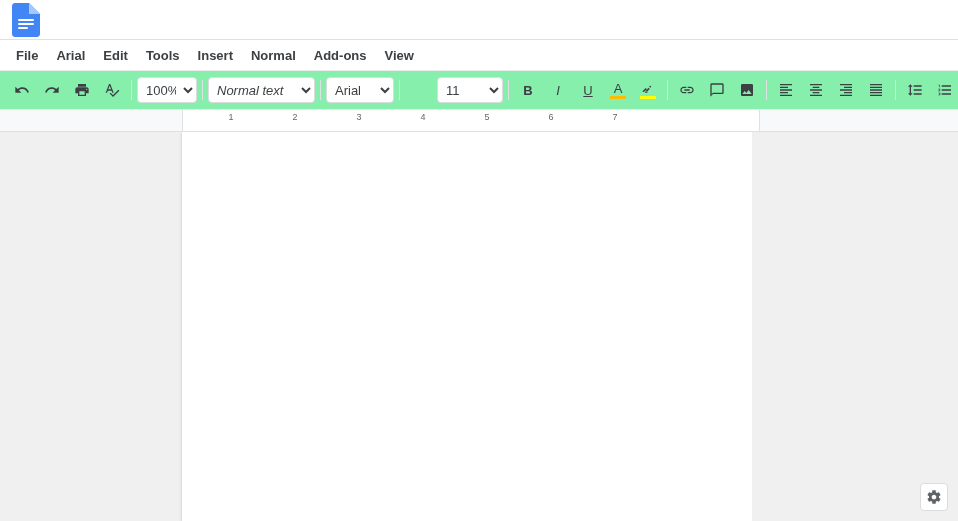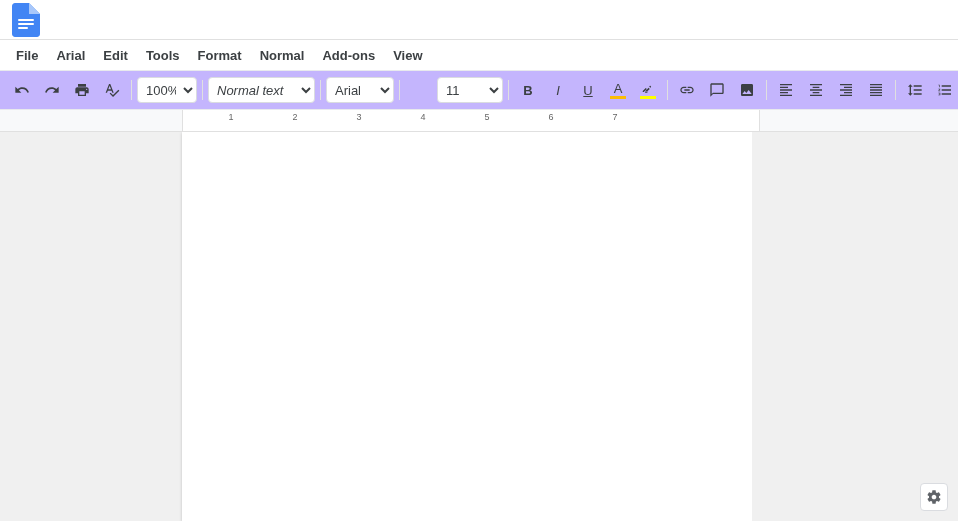--- a/index.html
+++ b/index.html
@@ -66,21 +66,21 @@
       color: #3c4043;
       cursor: pointer;
       border-radius: 4px;
     }
 
     
     #toolbar {
       display: flex;
       align-items: center;
       padding: 4px 8px;
-      background: #c4b5fd;
+      background: #86efac;
       height: 40px;
       border-top: 1px solid #e8eaed;
       border-bottom: 1px solid #e8eaed;
       gap: 2px;
       flex-wrap: nowrap;
       overflow: hidden;
     }
     .toolbar-btn {
       width: 28px; height: 28px;
       display: flex; align-items: center; justify-content: center;
@@ -194,21 +194,21 @@
     <rect x="6" y="20" width="16" height="2" rx="1" fill="#fff"></rect>
     <rect x="6" y="24" width="10" height="2" rx="1" fill="#fff"></rect>
   </svg>
 </div>
 
 <div id="menu-bar">
   <span class="menu-item">File</span>
   <span class="menu-item">Arial</span>
   <span class="menu-item">Edit</span>
   <span class="menu-item">Tools</span>
-  <span class="menu-item">Format</span>
+  <span class="menu-item">Insert</span>
   <span class="menu-item">Normal</span>
   <span class="menu-item">Add-ons</span>
   <span class="menu-item">View</span>
 </div>
 
 <div id="toolbar">
 
   <button class="toolbar-btn">
     <svg width="16" height="16" viewBox="0 0 24 24" fill="#3c4043">
         <path d="M12.5 8c-2.65 0-5.05.99-6.9 2.6L2 7v9h9l-3.62-3.62c1.39-1.16 3.16-1.88 5.12-1.88 3.54 0 6.55 2.31 7.6 5.5l2.37-.78C21.08 11.03 17.15 8 12.5 8z"></path>

